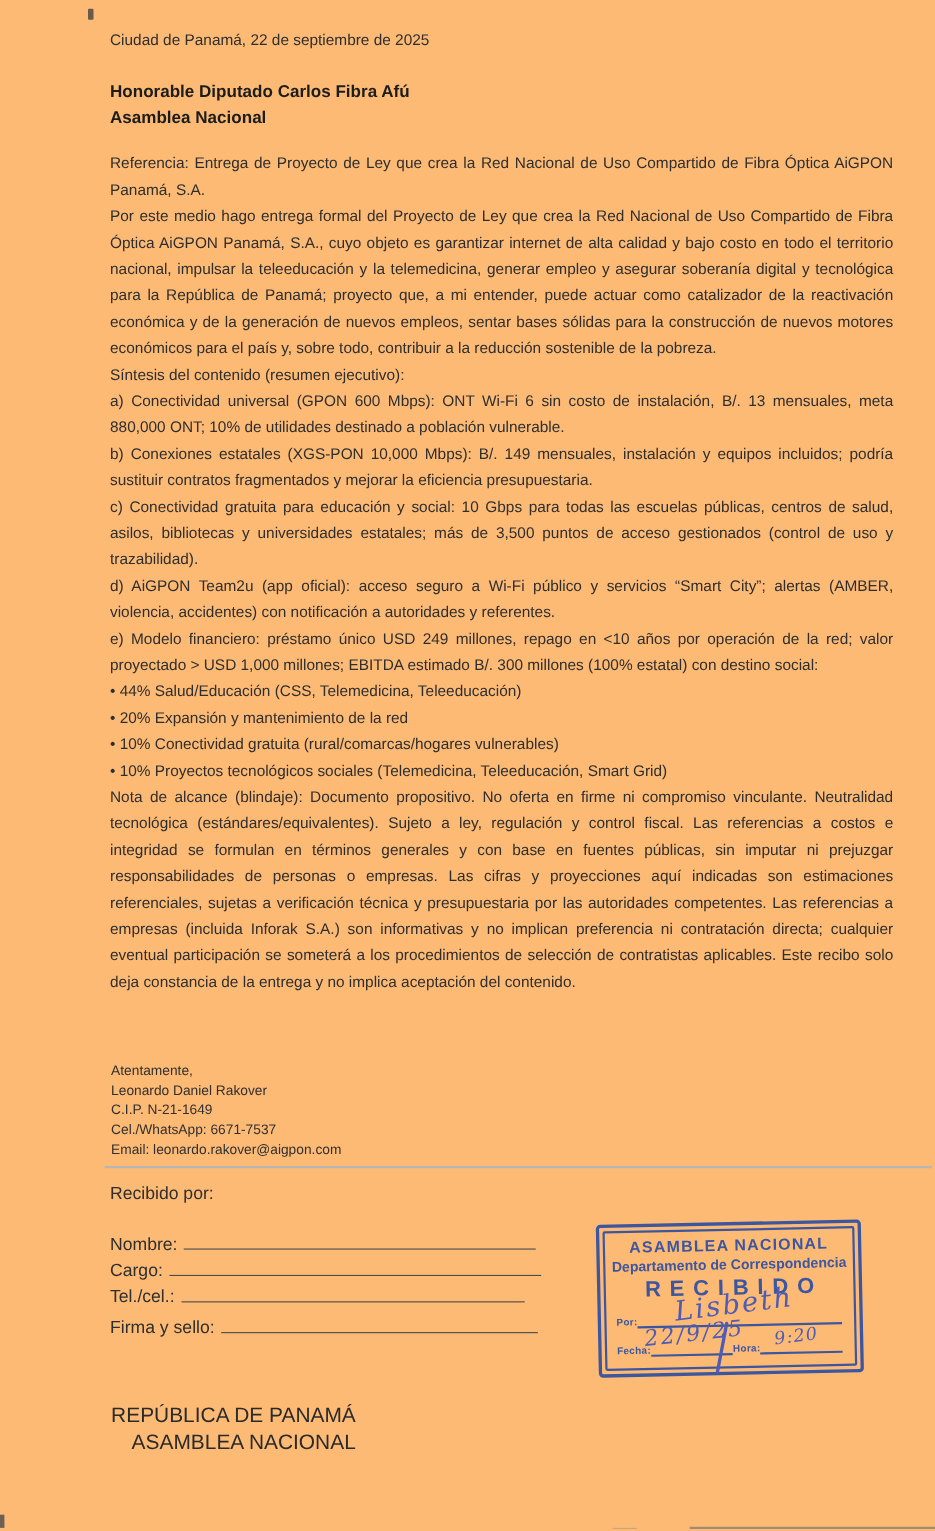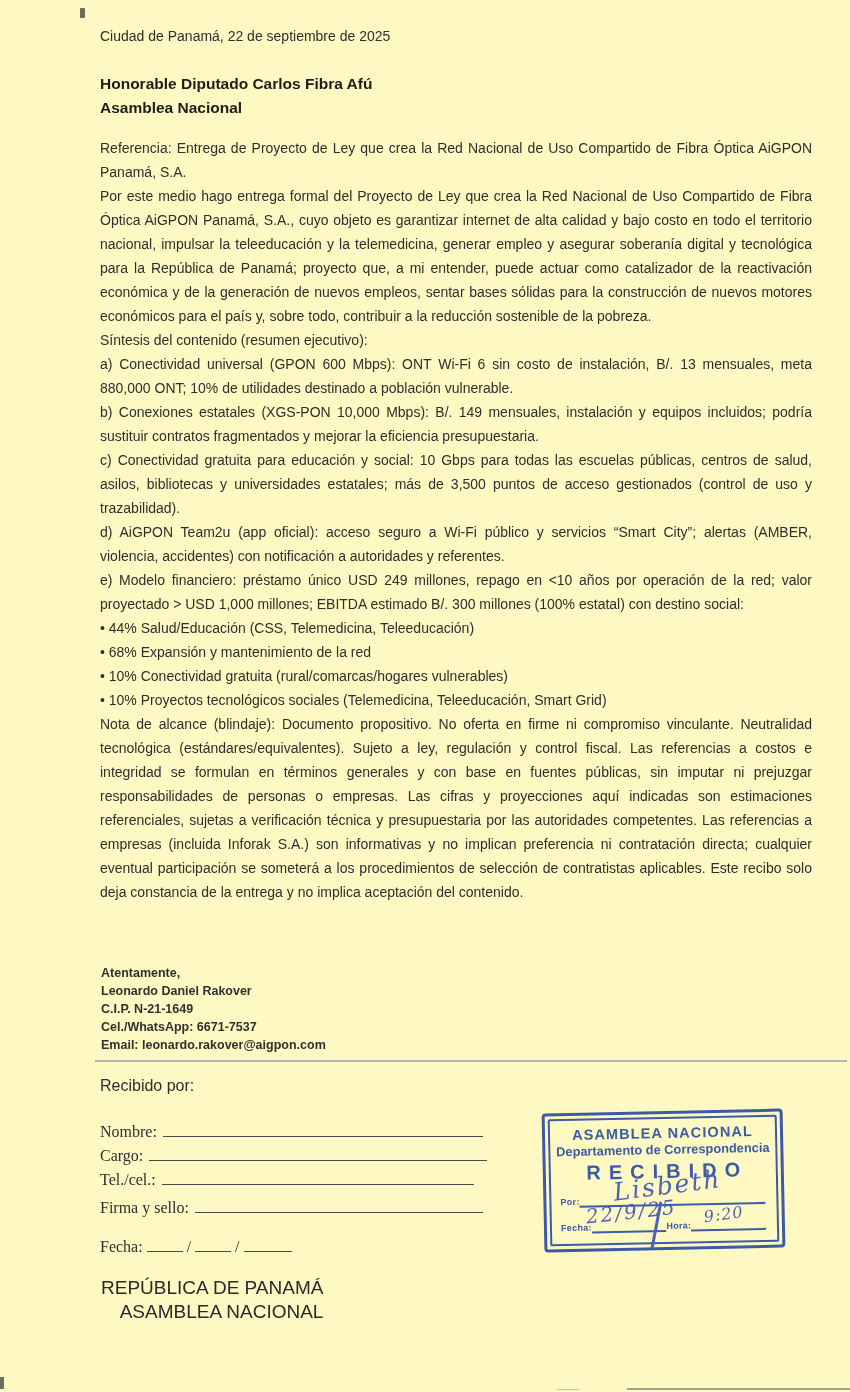--- a/index.html
+++ b/index.html
@@ -2,44 +2,44 @@
 <html style="--stamp: #2e4fa4; --hand: #4155b8; --text: #2e2e2e;"><head>
 <meta charset="utf-8">
 <style>
   :root{
     --stamp:#2e4fa4;
     --hand:#4155b8;
     --text:#2e2e2e;
   }
   html,body{margin:0;padding:0;background:#ffffff;}
   .page{
-    position:relative;width:850px;height:1392px;background:#fef9c3;
+    position:relative;width:850px;height:1392px;background:#fdba74;
     font-family:"Liberation Sans",sans-serif;color:var(--text);
     overflow:hidden;margin:0 auto;
   }
   
   .letter{position:absolute;left:100px;width:712px;top:24px;font-size:14px;line-height:24px;}
   .letter .par{margin:0;text-align:justify;}
   .date-line{margin-bottom:24px;}
   .recipient{font-weight:bold;font-size:15.5px;line-height:24px;margin-bottom:16px;color:#1c1c1c;}
   .reference{margin-bottom:24px;}
   .body-par{margin-bottom:24px;}
   .attachment{margin-bottom:22px;text-align:left;}
   .synthesis-heading{text-align:left;}
   .synthesis-items .par{margin:0;}
   .bullets .par{text-align:left;}
   .scope-note{margin-top:29px;}
   
-  .sig-block{position:absolute;left:101px;top:964px;font-size:12.5px;line-height:18px;color:#303030;font-weight:bold;}
+  .sig-block{position:absolute;left:101px;top:964px;font-size:12.5px;line-height:18px;color:#303030;}
   
   .divider{position:absolute;left:95px;top:1060px;width:752px;height:2px;background:#b6b6b6;}
   
   .receipt{position:absolute;left:100px;top:1074px;font-size:16px;line-height:24px;}
   .receipt-rows{margin-top:22px;}
-  .frow{height:24px;white-space:nowrap;font-family:Liberation Serif, serif;}
+  .frow{height:24px;white-space:nowrap;}
   .fline{display:inline-block;border-bottom:1.5px solid #4a4a4a;height:14px;margin-left:6px;vertical-align:baseline;}
   .w-nombre{width:320px;}
   .w-cargo{width:338px;}
   .w-tel{width:312px;}
   .w-firma{width:288px;}
   .w-date-s{width:36px;margin-left:4px;margin-right:4px;}
   .w-date-l{width:48px;margin-left:4px;}
   .row-firma{margin-top:4px;}
   .row-fecha{margin-top:15px;}
   
@@ -98,21 +98,21 @@
     <div class="synthesis-items">
         <p class="par">a) Conectividad universal (GPON 600 Mbps): ONT Wi-Fi 6 sin costo de instalación, B/. 13 mensuales, meta 880,000 ONT; 10% de utilidades destinado a población vulnerable.</p>
         <p class="par">b) Conexiones estatales (XGS-PON 10,000 Mbps): B/. 149 mensuales, instalación y equipos incluidos; podría sustituir contratos fragmentados y mejorar la eficiencia presupuestaria.</p>
         <p class="par">c) Conectividad gratuita para educación y social: 10 Gbps para todas las escuelas públicas, centros de salud, asilos, bibliotecas y universidades estatales; más de 3,500 puntos de acceso gestionados (control de uso y trazabilidad).</p>
         <p class="par">d) AiGPON Team2u (app oficial): acceso seguro a Wi-Fi público y servicios “Smart City”; alertas (AMBER, violencia, accidentes) con notificación a autoridades y referentes.</p>
         <p class="par">e) Modelo financiero: préstamo único USD 249 millones, repago en &lt;10 años por operación de la red; valor proyectado &gt; USD 1,000 millones; EBITDA estimado B/. 300 millones (100% estatal) con destino social:</p>
       </div>
 
     <div class="bullets">
         <p class="par">• 44% Salud/Educación (CSS, Telemedicina, Teleeducación)</p>
-        <p class="par">• 68% Expansión y mantenimiento de la red</p>
+        <p class="par">• 20% Expansión y mantenimiento de la red</p>
         <p class="par">• 10% Conectividad gratuita (rural/comarcas/hogares vulnerables)</p>
         <p class="par">• 10% Proyectos tecnológicos sociales (Telemedicina, Teleeducación, Smart Grid)</p>
       </div>
 
 
     <p class="par scope-note">Nota de alcance (blindaje): Documento propositivo. No oferta en firme ni compromiso vinculante. Neutralidad tecnológica (estándares/equivalentes). Sujeto a ley, regulación y control fiscal. Las referencias a costos e integridad se formulan en términos generales y con base en fuentes públicas, sin imputar ni prejuzgar responsabilidades de personas o empresas. Las cifras y proyecciones aquí indicadas son estimaciones referenciales, sujetas a verificación técnica y presupuestaria por las autoridades competentes. Las referencias a empresas (incluida Inforak S.A.) son informativas y no implican preferencia ni contratación directa; cualquier eventual participación se someterá a los procedimientos de selección de contratistas aplicables. Este recibo solo deja constancia de la entrega y no implica aceptación del contenido.</p>
   </div>
 
   <div class="sig-block">
     <div>Atentamente,</div>
@@ -131,23 +131,20 @@
         <span>Nombre:</span><span class="fline w-nombre"></span>
       </div>
       <div class="frow">
         <span>Cargo:</span><span class="fline w-cargo"></span>
       </div>
       <div class="frow">
         <span>Tel./cel.:</span><span class="fline w-tel"></span>
       </div>
       <div class="frow row-firma">
         <span>Firma y sello:</span><span class="fline w-firma"></span>
-      </div>
-      <div class="frow row-fecha">
-        <span>Fecha:</span><span class="fline w-date-s"></span><span>/</span><span class="fline w-date-s"></span><span>/</span><span class="fline w-date-l"></span>
       </div>
     </div>
   </div>
 
   <div class="stamp">
     <div class="stamp-inner">
       <div class="stamp-org">ASAMBLEA NACIONAL</div>
       <div class="stamp-dept">Departamento de Correspondencia</div>
       <div class="stamp-status">RECIBIDO</div>
       <div class="stamp-row row-por">

